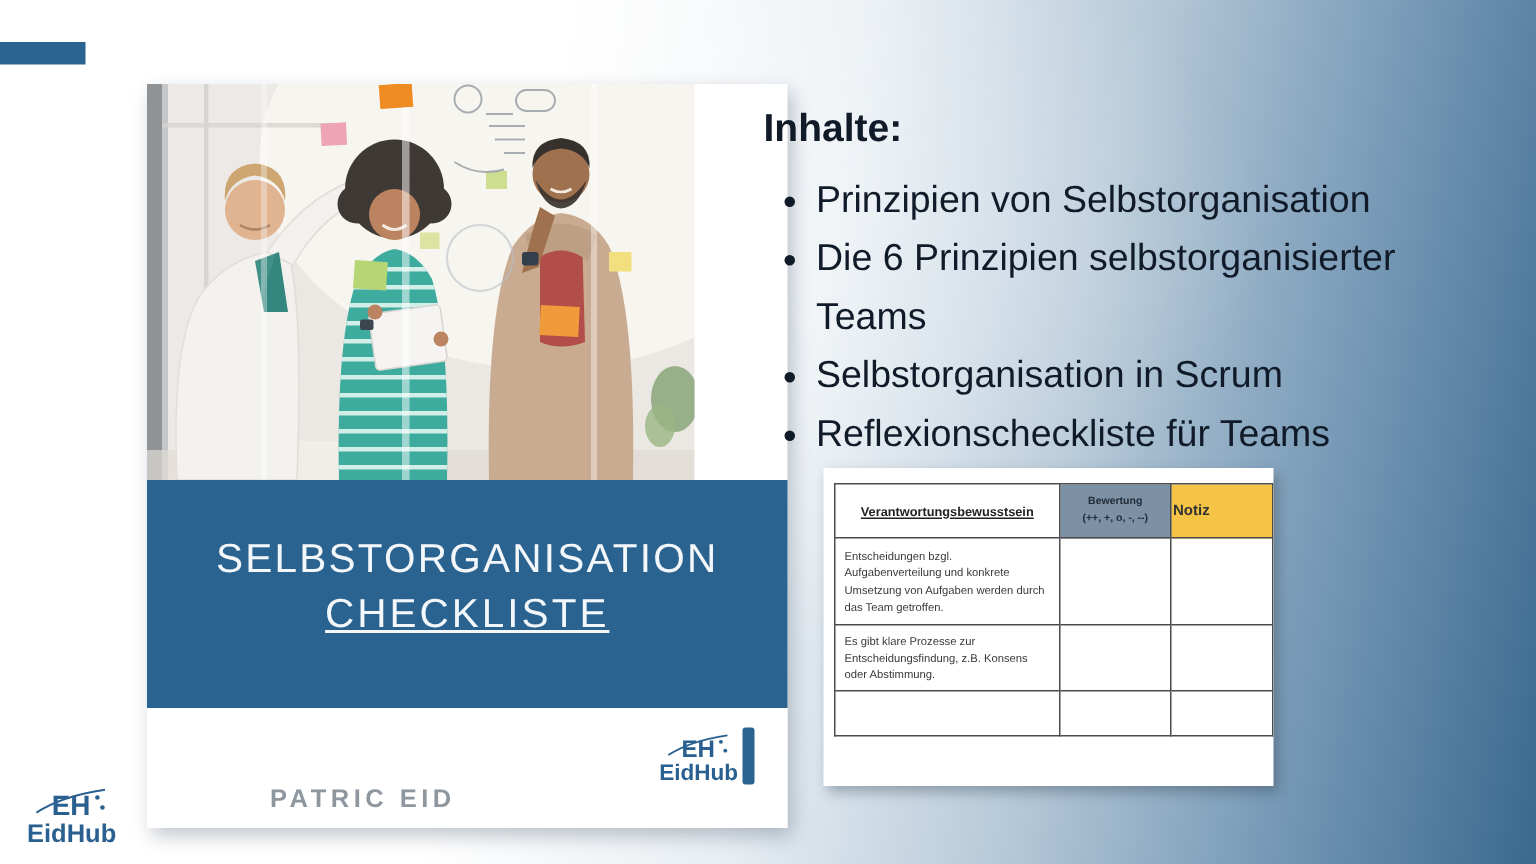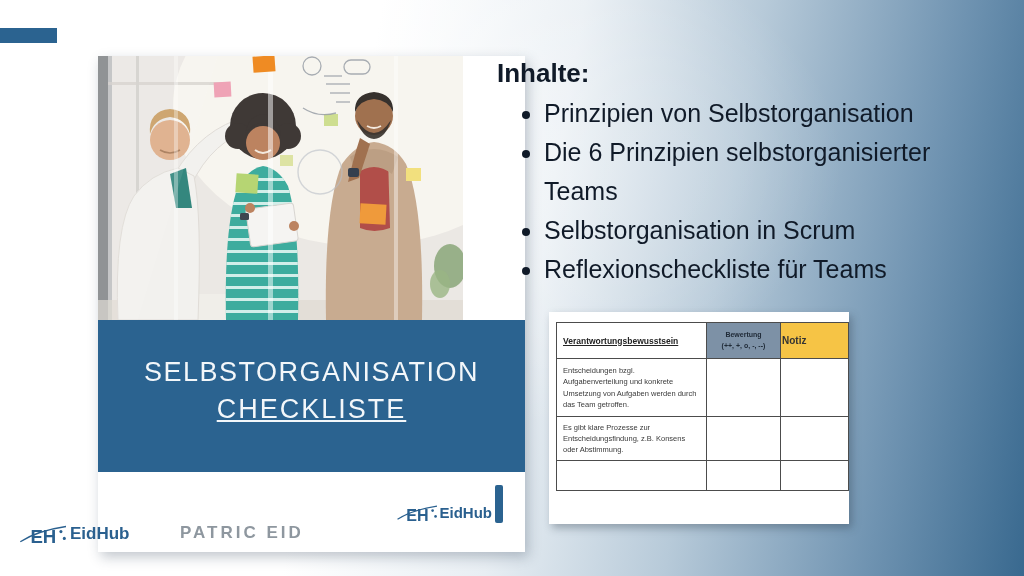--- a/index.html
+++ b/index.html
@@ -17,39 +17,39 @@
          box-shadow:3px 5px 12px rgba(35,55,75,.28);}
   .cover-photo{display:block;width:365px;height:264px;}
   .cover-banner{height:152px;background:var(--accent,#2b6390);color:#f3f7fa;text-align:center;box-sizing:border-box;padding-top:37px;}
   .cover-title-1{font-size:27px;letter-spacing:1.5px;font-weight:400;line-height:30px;}
   .cover-title-2{font-size:27px;letter-spacing:2px;font-weight:500;line-height:44px;text-decoration:underline;}
   .cover-footer{position:relative;height:80px;background:#ffffff;}
   .cover-author{position:absolute;left:38px;top:51px;font-size:17px;font-weight:bold;letter-spacing:3px;color:#8e979f;padding-left:44px;}
   
   .brand{display:flex;align-items:flex-end;}
   .brand-cover{position:absolute;right:22px;top:13px;}
-  .brand-main{display:flex;flex-direction:row;align-items:flex-start;}
+  .brand-main{display:flex;flex-direction:column;align-items:center;}
   .wordmark{font-weight:bold;color:#2a608f;line-height:1;}
   .brand-cover .wordmark{font-size:15px;margin-top:1px;}
   .badge-bar{width:8px;height:38px;background:var(--accent,#2b6390);border-radius:2px;margin-left:3px;}
   .brand-footer{position:absolute;left:18px;top:524px;}
   .brand-footer .wordmark{font-size:17px;margin-top:1px;}
   
   .content{position:absolute;left:497px;top:56px;width:500px;color:#101a28;}
-  .content-heading{margin:0;font-size:26px;font-weight:700;line-height:34px;}
+  .content-heading{margin:12px;font-size:26px;font-weight:700;line-height:34px;}
   .content-list{margin:4px 0 0 0;padding-left:47px;width:450px;list-style:disc outside;}
   .content-list li{font-size:25px;line-height:39px;}
   
   .table-card{position:absolute;left:549px;top:312px;width:300px;height:212px;background:#ffffff;
               box-shadow:3px 4px 8px rgba(40,55,70,.35);overflow:hidden;box-sizing:border-box;padding:10px 0 0 7px;}
   table.checklist{border-collapse:collapse;table-layout:fixed;width:292px;}
   .checklist col.c0{width:150px}.checklist col.c1{width:74px}.checklist col.c2{width:68px}
   .checklist th,.checklist td{border:1px solid #4c4c4c;vertical-align:middle;box-sizing:border-box;}
   .checklist thead tr{height:36px;}
-  .th-criteria{text-align:left;padding:3px 6px;font-size:8.5px;color:#222;text-decoration:underline;font-weight:bold;}
+  .th-criteria{text-align:center;padding:3px 6px;font-size:8.5px;color:#222;text-decoration:underline;font-weight:bold;}
   .th-rating{background:var(--rating_header_bg,#7d91a6);text-align:center;font-size:7px;color:#202b38;font-weight:bold;line-height:1.5;}
   .th-note{background:var(--note_header_bg,#f6c445);text-align:left;font-size:10px;color:#333;font-weight:bold;}
   .checklist tbody td{font-size:7.5px;color:#3a3a3a;line-height:1.5;padding:4px 6px;vertical-align:middle;}
   .row-1{height:54px}.row-2{height:58px}.row-3{height:44px}.row-cut{height:30px}
 </style>
 </head>
 <body>
 
 <div class="slide">
 

